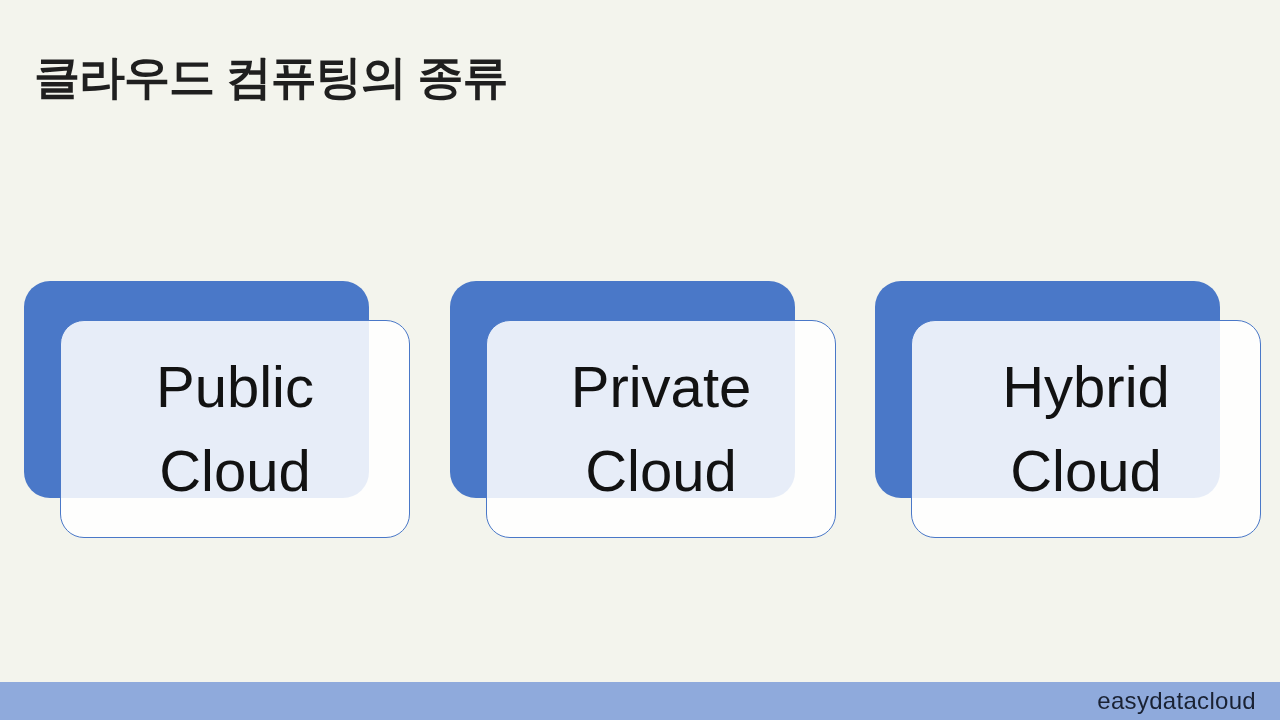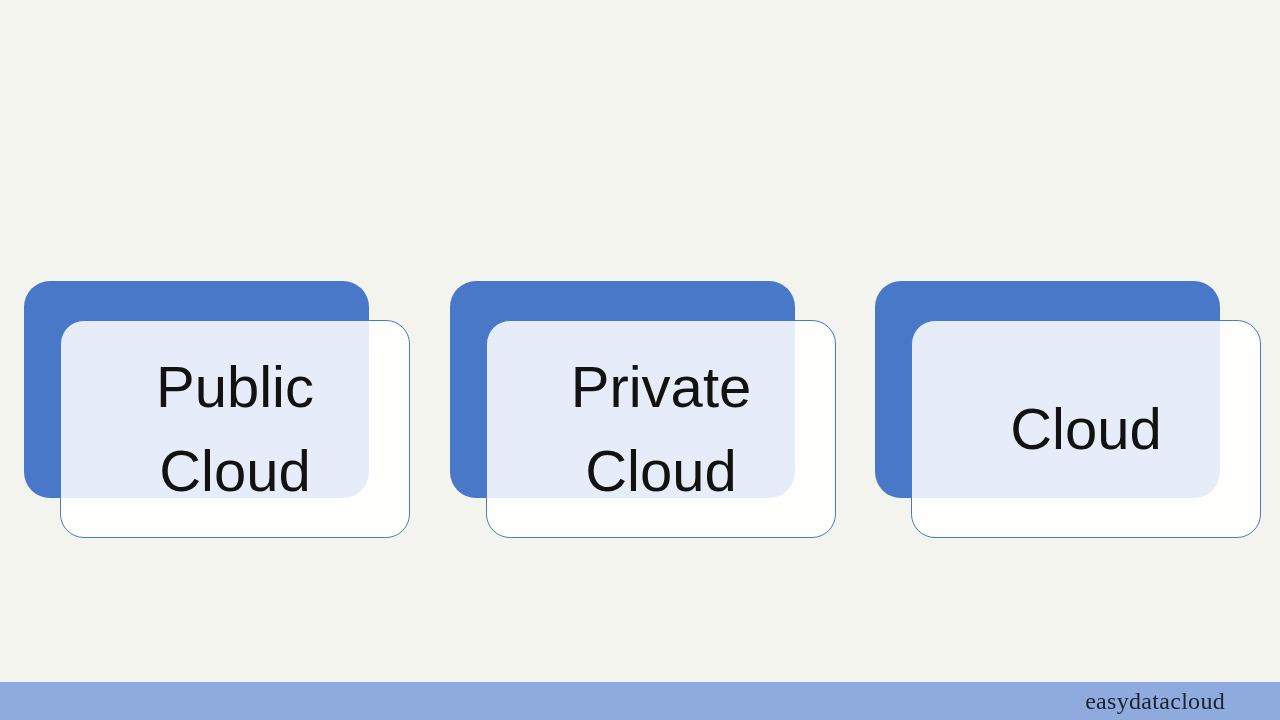--- a/index.html
+++ b/index.html
@@ -77,55 +77,56 @@
   .footer-bar {
     position: absolute;
     left: 0;
     top: 682px;
     width: 1280px;
     height: 38px;
     background: var(--footer-bar);
     display: flex;
     align-items: center;
     justify-content: flex-end;
-    padding-right: 55px;
-    font-family: Liberation Serif, serif;
+    padding-right: 24px;
   }
   .footer-brand {
     font-size: 24px;
     font-weight: 500;
     letter-spacing: 0.3px;
     color: var(--footer-text);
   }
 </style>
 </head>
 <body>
 
 <div class="slide">
 
+  <h1 class="slide-title">클라우드 컴퓨팅의 종류</h1>
 
   <div class="card pos-1">
     <div class="card-back"></div>
     <div class="card-front">
       <div class="card-line">Public</div>
       <div class="card-line">Cloud</div>
     </div>
   </div>
 
   <div class="card pos-2">
     <div class="card-back"></div>
     <div class="card-front">
       <div class="card-line">Private</div>
       <div class="card-line">Cloud</div>
     </div>
   </div>
 
   <div class="card pos-3">
     <div class="card-back"></div>
     <div class="card-front">
+      <div class="card-line">Hybrid</div>
       <div class="card-line">Cloud</div>
     </div>
   </div>
 
   <div class="footer-bar">
     <span class="footer-brand">easydatacloud</span>
   </div>
 
 </div>
 

